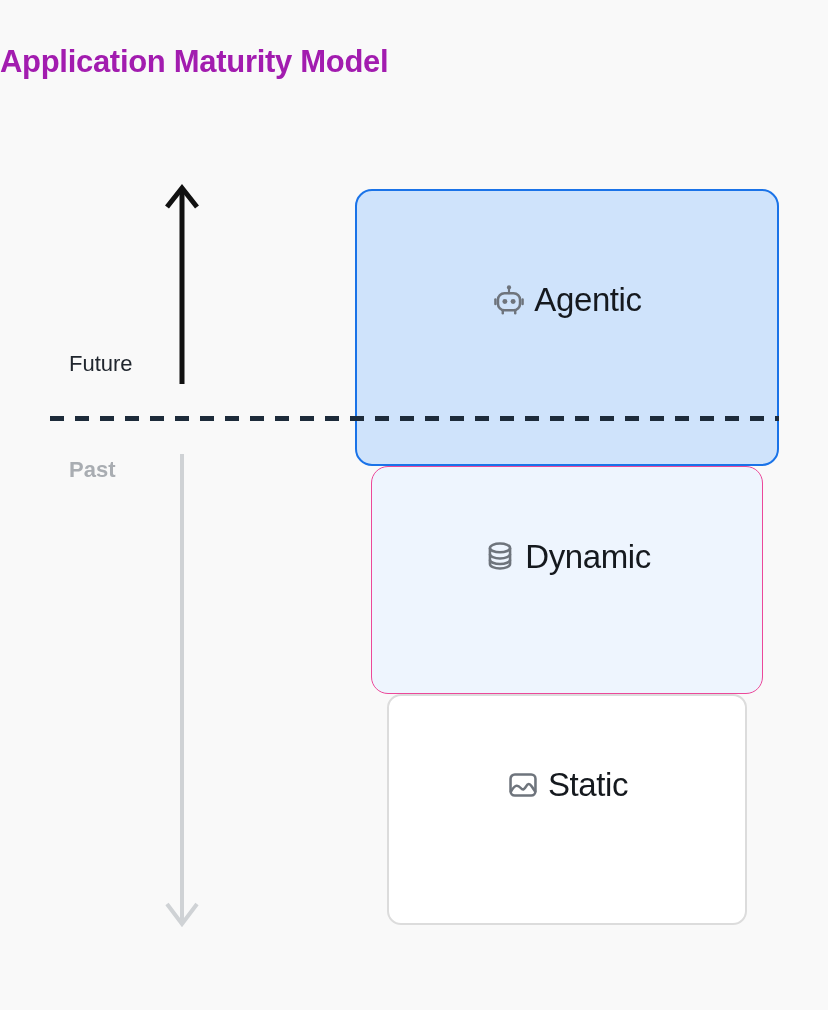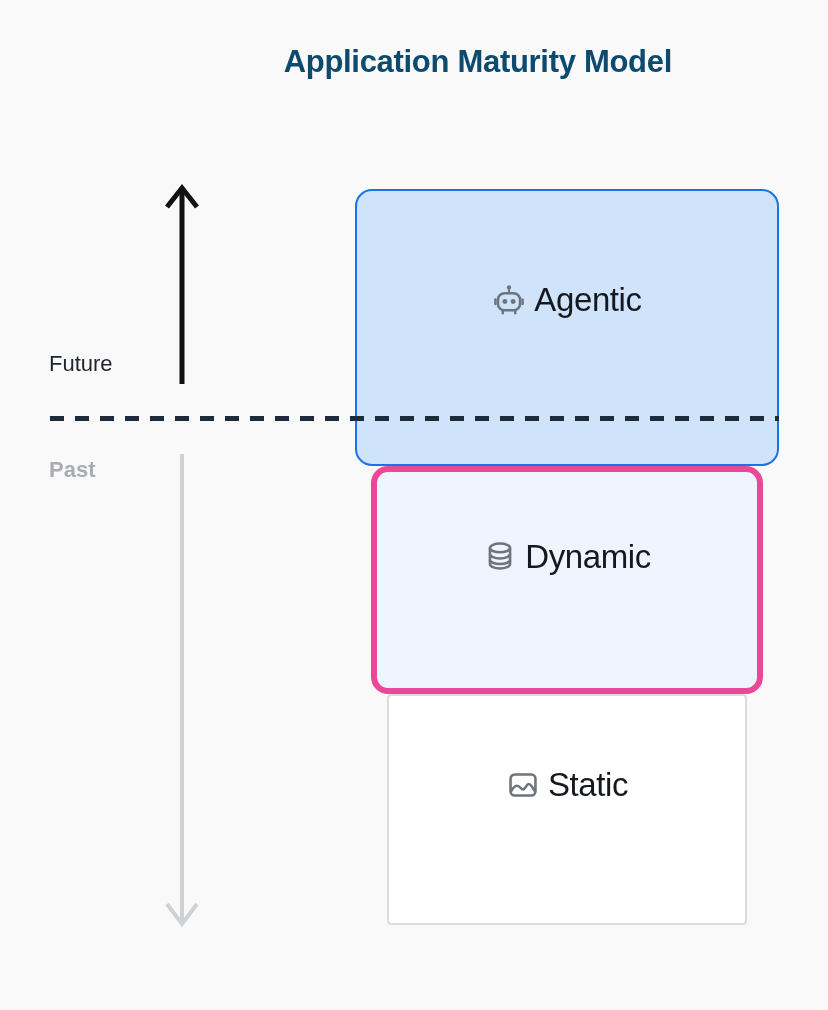--- a/index.html
+++ b/index.html
@@ -19,24 +19,24 @@
     width: 828px;
     height: 1010px;
   }
 
   
   #page-title {
     position: absolute;
     left: 0;
     top: 43px;
     width: 672px;
-    text-align: right;
+    text-align: left;
     font-size: 31px;
     font-weight: bold;
-    color: #0c4a6e;
+    color: #a21caf;
     letter-spacing: -0.3px;
     line-height: 1.2;
   }
 
   
   #axis-group {
     position: absolute;
     left: 0;
     top: 0;
     width: 340px;
@@ -53,20 +53,21 @@
   }
   #arrow-down {
     top: 452px;
     height: 482px;
   }
   .axis-label {
     position: absolute;
     font-size: 22px;
     line-height: 1;
     white-space: nowrap;
+    margin-left: 20px;
   }
   #label-future {
     left: 49px;
     top: 353px;
     color: #20262e;
   }
   #label-past {
     left: 49px;
     top: 459px;
     color: #a9adb2;
@@ -100,32 +101,32 @@
     border: 2px solid #1a73e8;
     border-radius: 17px;
     z-index: 4;
   }
   #stage-dynamic {
     left: 371px;
     top: 466px;
     width: 392px;
     height: 228px;
     background: #eef5fe;
-    border: 6px solid #ec4899;
+    border: 1px solid #ec4899;
     border-radius: 17px;
     z-index: 3;
   }
   #stage-static {
     left: 387px;
     top: 694px;
     width: 360px;
     height: 231px;
     background: #ffffff;
     border: 2px solid #dcdcdc;
-    border-radius: 4px;
+    border-radius: 14px;
     z-index: 2;
   }
 
   .stage-content {
     display: flex;
     align-items: center;
     gap: 8px;
     transform: translateY(-2px);
   }
   #stage-agentic .stage-content { transform: translateY(-28px); }

